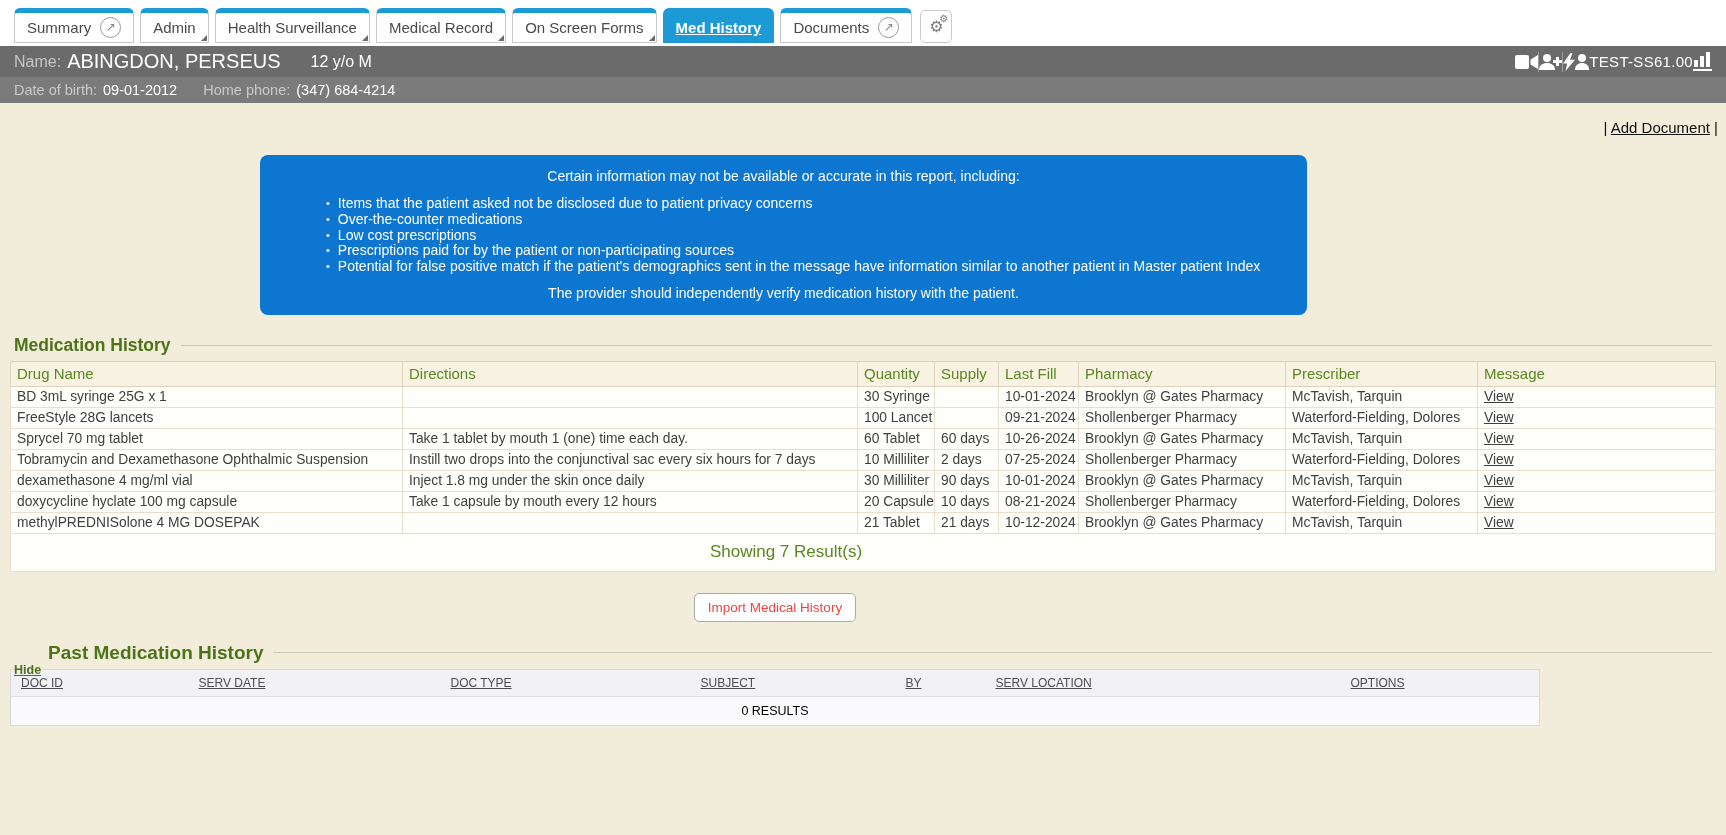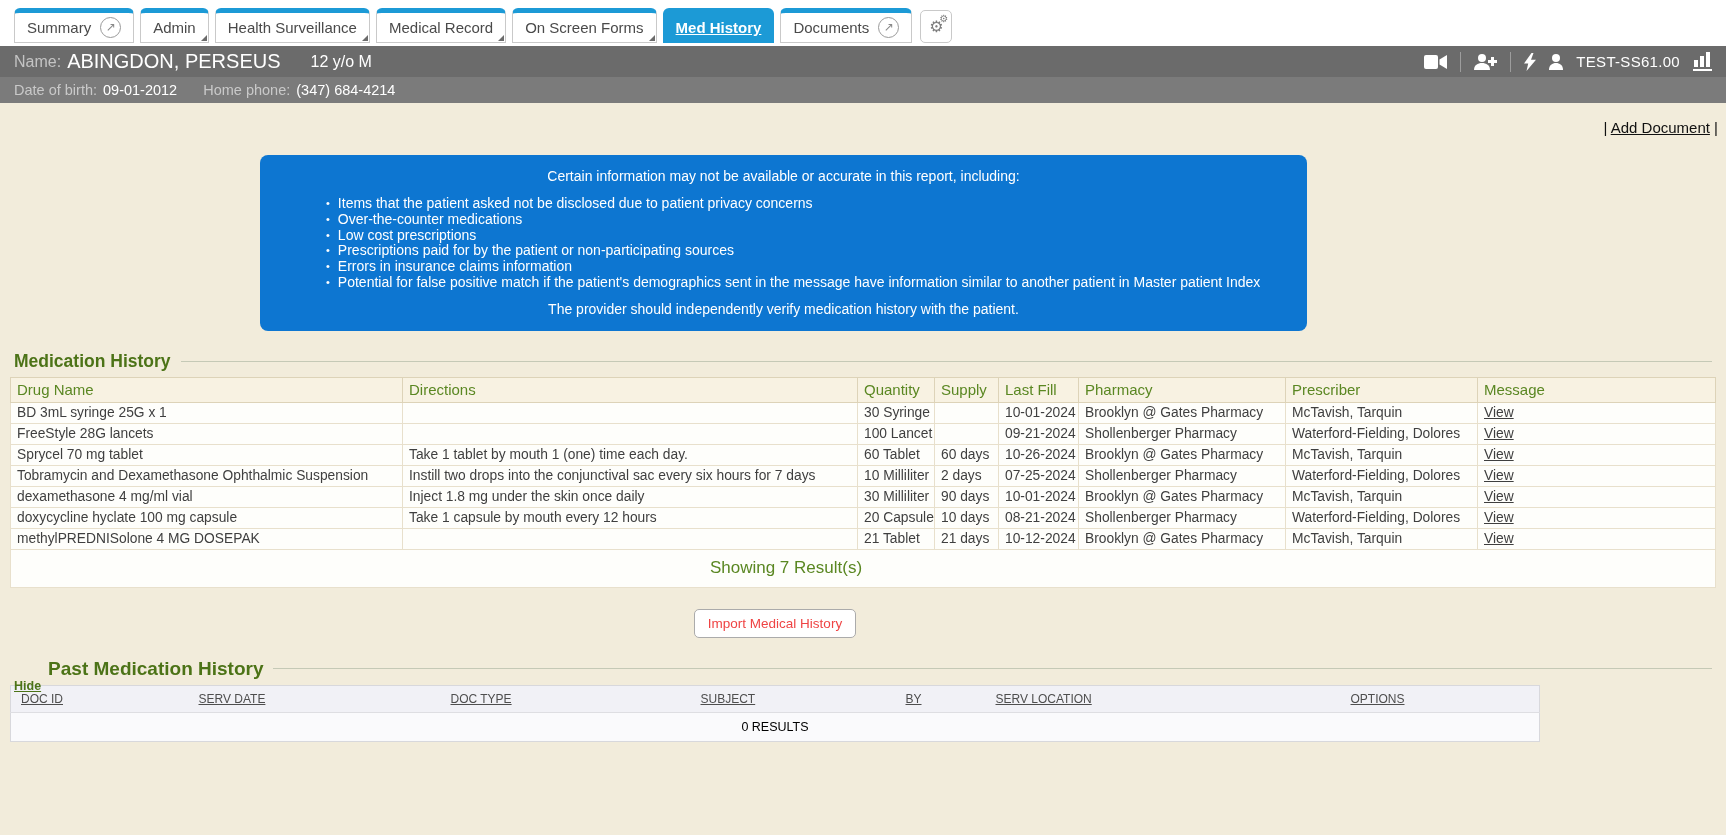--- a/index.html
+++ b/index.html
@@ -31,21 +31,21 @@
   .pbar1 { height:31px; background:#6B6B6B; display:flex; align-items:center;
     padding:0 14px; color:#fff; }
   .pbar1 .lbl { color:#c4c4c4; font-size:16px; }
   .pbar1 .val { color:#fff; font-size:20px; margin-left:6px; }
   .pbar1 .age { margin-left:30px; font-size:16px; }
   .pbar2 { height:26px; background:#7B7B7B; display:flex; align-items:center;
     padding:0 14px; }
   .pbar2 .lbl { color:#c9c9c9; font-size:14.5px; }
   .pbar2 .val { color:#fff; font-size:14.5px; margin-left:6px; }
   .pbar2 .gap { width:26px; }
-  .pt-icons { margin-left:auto; display:flex; align-items:center; gap:13px; }
+  .pt-icons { margin-left:auto; display:flex; align-items:center; }
   .pt-icons svg { display:block; fill:#fff; }
   .sep { width:1px; height:20px; background:#9d9d9d; }
   .acct { color:#fff; font-size:15px; letter-spacing:.3px; }
   .chart-wrap { border-bottom:2px solid #fff; padding-bottom:2px; cursor:pointer; }
 
   
   .adddoc-row { text-align:right; padding:16px 8px 0 0; font-size:15px; color:#111; }
   .adddoc-row a { color:#111; }
 
   .notice { margin:19px 0 0 260px; width:1047px; background:#0D76D1; color:#fff;
@@ -177,21 +177,20 @@
   <span>| </span><a href="#">Add Document</a><span> |</span>
 </div>
 
 <div class="notice">
   <div class="notice-title">Certain information may not be available or accurate in this report, including:</div>
   <ul>
       <li>Items that the patient asked not be disclosed due to patient privacy concerns</li>
       <li>Over-the-counter medications</li>
       <li>Low cost prescriptions</li>
       <li>Prescriptions paid for by the patient or non-participating sources</li>
-      <li>Errors in insurance claims information</li>
       <li>Potential for false positive match if the patient's demographics sent in the message have information similar to another patient in Master patient Index</li>
     </ul>
   <div class="notice-footer">The provider should independently verify medication history with the patient.</div>
 </div>
 
 <div class="sec-head">
   <span class="sec-title">Medication History</span>
   <span class="sec-line"></span>
 </div>
 

